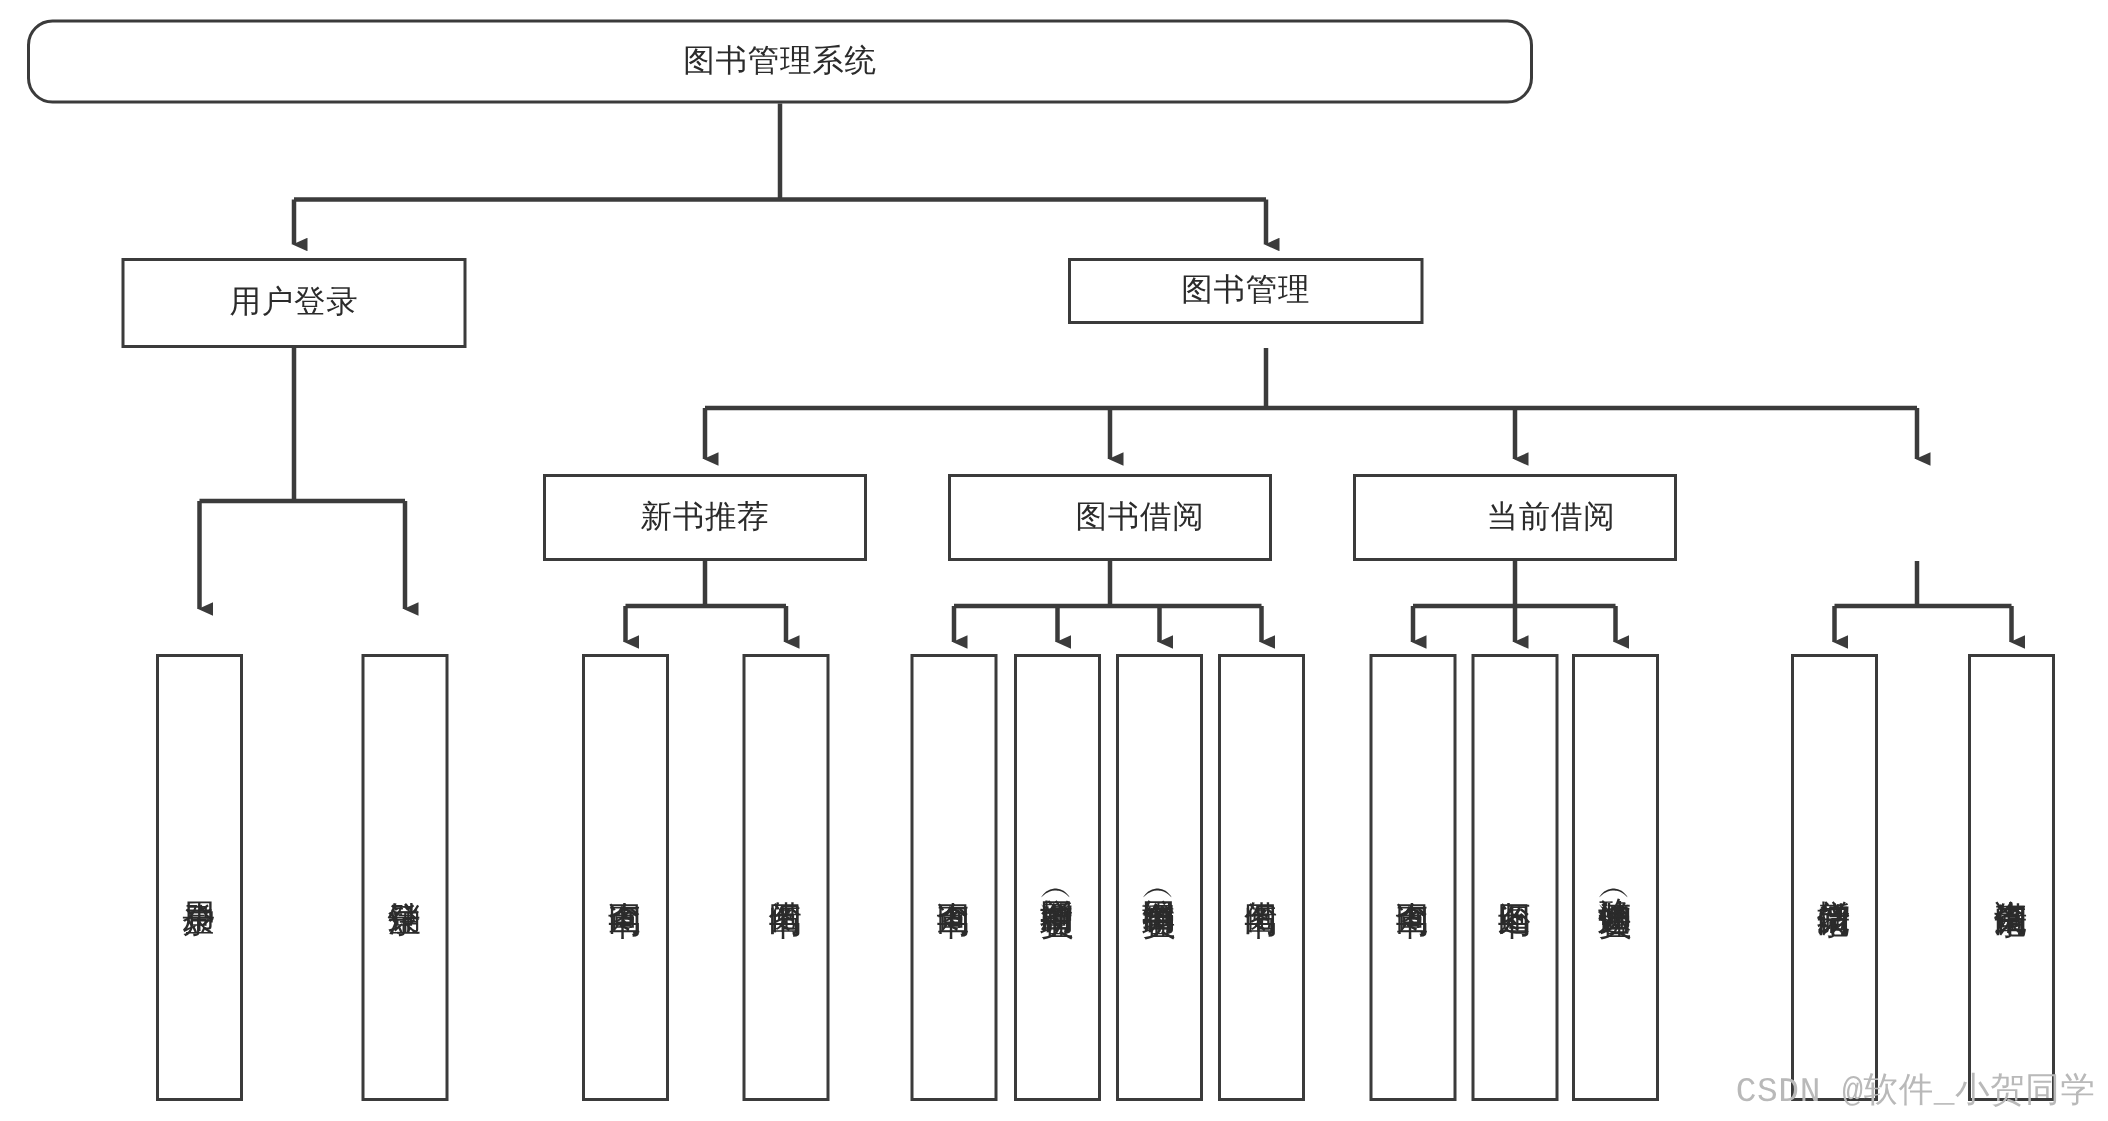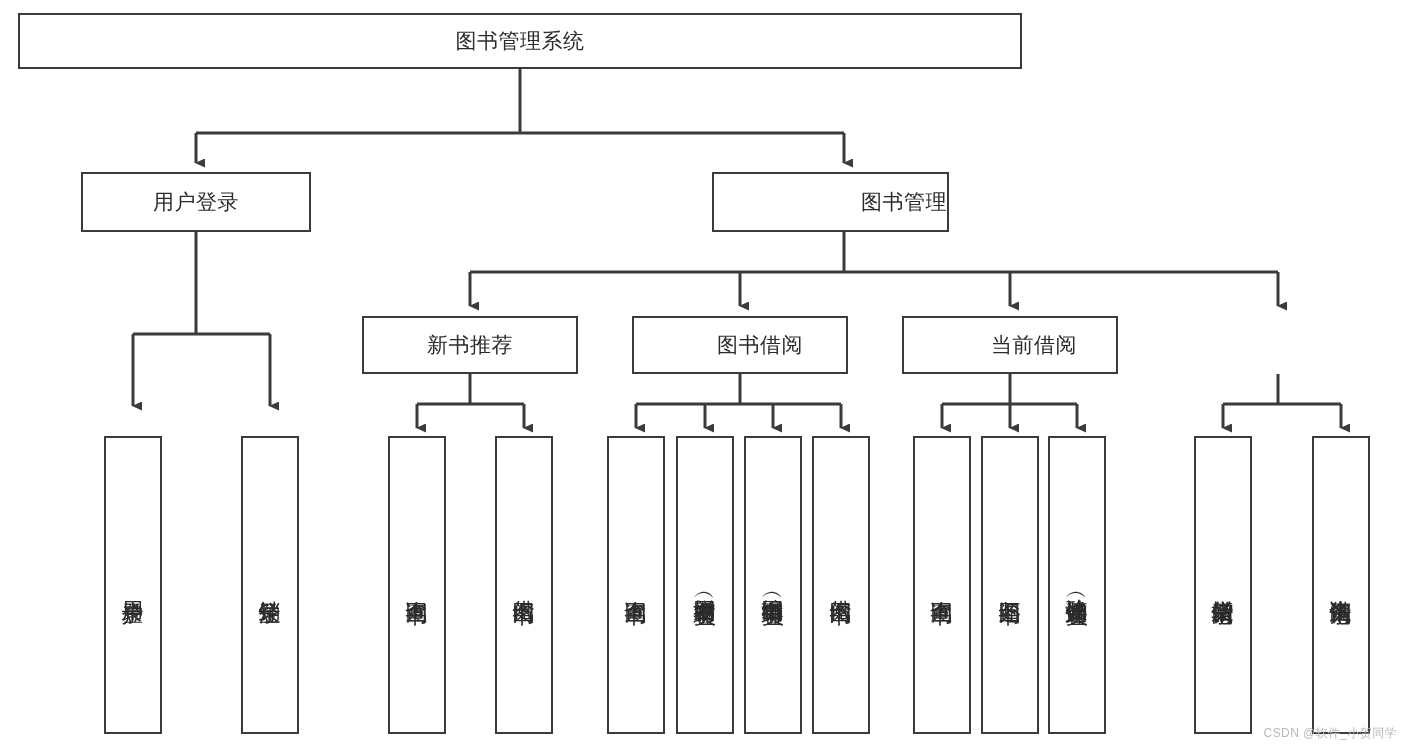--- a/index.html
+++ b/index.html
@@ -62,24 +62,25 @@
     font-size: 22px;
     line-height: 1.32;
     letter-spacing: 1px;
     max-height: 100%;
     white-space: normal;
   }
   .watermark {
     position: absolute;
     right: 8px;
     bottom: 5px;
-    font-size: 12px;
+    font-size: 23px;
     color: #b9b9b9;
     white-space: nowrap;
     letter-spacing: 0.4px;
+    font-family: Liberation Mono, monospace;
   }
 </style>
 </head>
 <body>
 
 <div id="diagram-root">
 
   <svg class="connectors" viewBox="0 0 1405 747">
     <defs>
       <marker id="arrowhead" markerWidth="9" markerHeight="10" refX="4.5" refY="9" orient="auto" markerUnits="userSpaceOnUse">
@@ -125,28 +126,28 @@
       <path d="M1010,404 L1010,428" marker-end="url(#arrowhead)"></path>
       <path d="M1077,404 L1077,428" marker-end="url(#arrowhead)"></path>
 
       <path d="M1278,374 L1278,404"></path>
       <path d="M1223,404 L1341,404"></path>
       <path d="M1223,404 L1223,428" marker-end="url(#arrowhead)"></path>
       <path d="M1341,404 L1341,428" marker-end="url(#arrowhead)"></path>
     </g>
   </svg>
 
-  <div class="node root horizontal" style="left:18px; top:13px; width:1004px; height:56px;">
+  <div class="node root horizontal" style="left:18px; top:13px; width:1004px; height:56px;border-radius:17px;">
     <span class="node-label">图书管理系统</span>
   </div>
 
   <div class="node horizontal" style="left:81px; top:172px; width:230px; height:60px;">
     <span class="node-label">用户登录</span>
   </div>
-  <div class="node horizontal" style="left:712px; top:172px; width:237px; height:60px;justify-content:flex-end;">
+  <div class="node horizontal" style="left:712px; top:172px; width:237px; height:44px;">
     <span class="node-label">图书管理</span>
   </div>
 
   <div class="node horizontal" style="left:362px; top:316px; width:216px; height:58px;">
     <span class="node-label">新书推荐</span>
   </div>
   <div class="node horizontal" style="left:632px; top:316px; width:216px; height:58px;padding-left:40px;">
     <span class="node-label">图书借阅</span>
   </div>
   <div class="node horizontal" style="left:902px; top:316px; width:216px; height:58px;padding-left:48px;">

